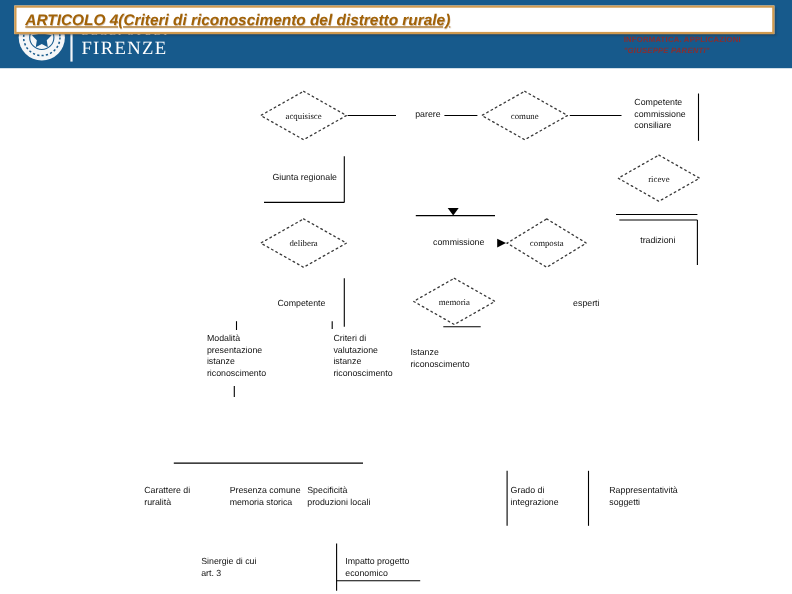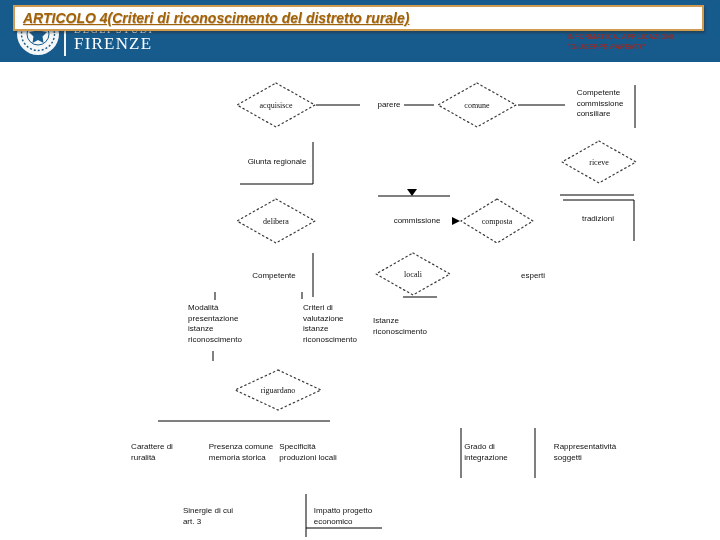--- a/index.html
+++ b/index.html
@@ -115,27 +115,21 @@
   <div class="diamond" style="left:460px;top:198px;width:74px;height:46px">
     <svg width="74" height="46">
         <polygon points="37,1 73,23 37,45 1,23"></polygon>
       </svg>
     <span class="dlabel">composta</span>
   </div>
   <div class="diamond" style="left:375px;top:252px;width:76px;height:44px">
     <svg width="76" height="44">
         <polygon points="38,1 75,22 38,43 1,22"></polygon>
       </svg>
-    <span class="dlabel">locali</span>
-  </div>
-  <div class="diamond" style="left:234px;top:369px;width:88px;height:42px">
-    <svg width="88" height="42">
-        <polygon points="44,1 87,21 44,41 1,21"></polygon>
-      </svg>
-    <span class="dlabel">riguardano</span>
+    <span class="dlabel">memoria</span>
   </div>
 
   <div class="label" style="left:389px;top:105px">parere</div>
   <div class="label" style="left:600px;top:104px">Competente
 commissione
 consiliare</div>
   <div class="label" style="left:277px;top:162px">Giunta regionale</div>
   <div class="label" style="left:417px;top:221px">commissione</div>
   <div class="label" style="left:598px;top:219px">tradizioni</div>
   <div class="label" style="left:274px;top:276px">Competente</div>

